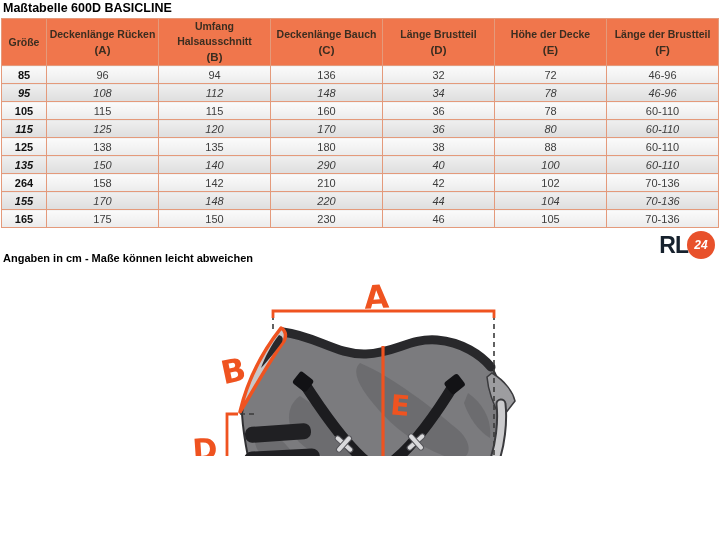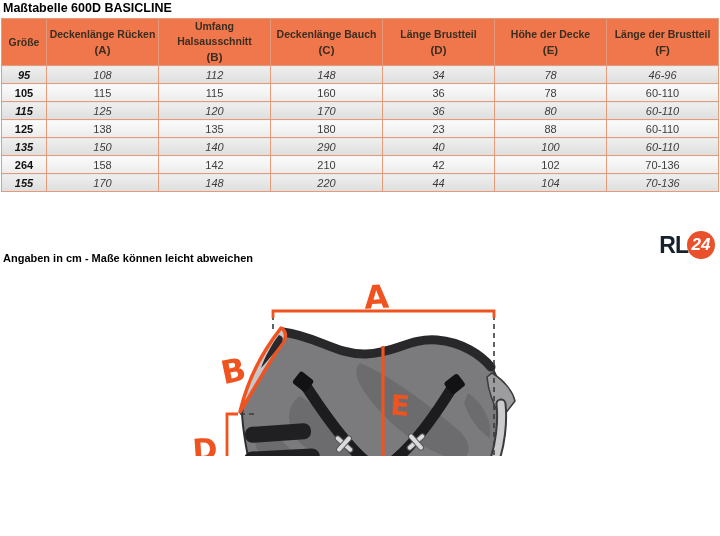--- a/index.html
+++ b/index.html
@@ -17,21 +17,21 @@
   tbody td{height:17px;font-size:11px;color:#3c3c3c;}
   tbody tr.light td{background:linear-gradient(#fbfbfb,#ebebeb);}
   tbody tr.dark td{background:linear-gradient(#efefef,#dedede);font-style:italic;}
   tbody td.size-col{font-weight:bold;color:#111;}
   
   .note{position:absolute;top:252px;left:3px;font-size:11px;font-weight:bold;color:#000;}
   .logo{position:absolute;top:231px;right:5px;display:flex;align-items:center;}
   .logo-rl{font-size:23px;font-weight:bold;color:#16212d;letter-spacing:-1px;}
   .logo-circle{width:28px;height:28px;border-radius:50%;background:#e8512b;margin-left:-1px;
         display:flex;align-items:center;justify-content:center;}
-  .logo-circle span{color:#fff;font-size:17px;font-weight:bold;font-style:italic;}
+  .logo-circle span{color:#fff;font-size:12px;font-weight:bold;font-style:italic;}
   
   svg.diagram{position:absolute;top:278px;left:0;}
   .meas-letter{font-family:"DejaVu Sans",sans-serif;font-weight:bold;fill:#ef5320;}
 </style>
 </head>
 <body>
 
 <div class="page">
 
   <div class="title">Maßtabelle 600D BASICLINE</div>
@@ -72,20 +72,29 @@
             <div class="col-label">Höhe der Decke</div>
             <div class="col-letter">(E)</div>
           </th>
           <th>
             <div class="col-label">Länge der Brustteil</div>
             <div class="col-letter">(F)</div>
           </th>
         </tr>
     </thead>
     <tbody id="tbody">
+        <tr class="light">
+          <td class="size-col">85</td>
+          <td>96</td>
+          <td>94</td>
+          <td>136</td>
+          <td>32</td>
+          <td>72</td>
+          <td>46-96</td>
+        </tr>
         <tr class="dark">
           <td class="size-col">95</td>
           <td>108</td>
           <td>112</td>
           <td>148</td>
           <td>34</td>
           <td>78</td>
           <td>46-96</td>
         </tr>
         <tr class="light">
@@ -104,21 +113,21 @@
           <td>170</td>
           <td>36</td>
           <td>80</td>
           <td>60-110</td>
         </tr>
         <tr class="light">
           <td class="size-col">125</td>
           <td>138</td>
           <td>135</td>
           <td>180</td>
-          <td>23</td>
+          <td>38</td>
           <td>88</td>
           <td>60-110</td>
         </tr>
         <tr class="dark">
           <td class="size-col">135</td>
           <td>150</td>
           <td>140</td>
           <td>290</td>
           <td>40</td>
           <td>100</td>
@@ -133,20 +142,29 @@
           <td>102</td>
           <td>70-136</td>
         </tr>
         <tr class="dark">
           <td class="size-col">155</td>
           <td>170</td>
           <td>148</td>
           <td>220</td>
           <td>44</td>
           <td>104</td>
+          <td>70-136</td>
+        </tr>
+        <tr class="light">
+          <td class="size-col">165</td>
+          <td>175</td>
+          <td>150</td>
+          <td>230</td>
+          <td>46</td>
+          <td>105</td>
           <td>70-136</td>
         </tr>
       </tbody>
   </table>
 
   <div class="note">Angaben in cm - Maße können leicht abweichen</div>
 
   <div class="logo">
     <span class="logo-rl">RL</span>
     <span class="logo-circle">

